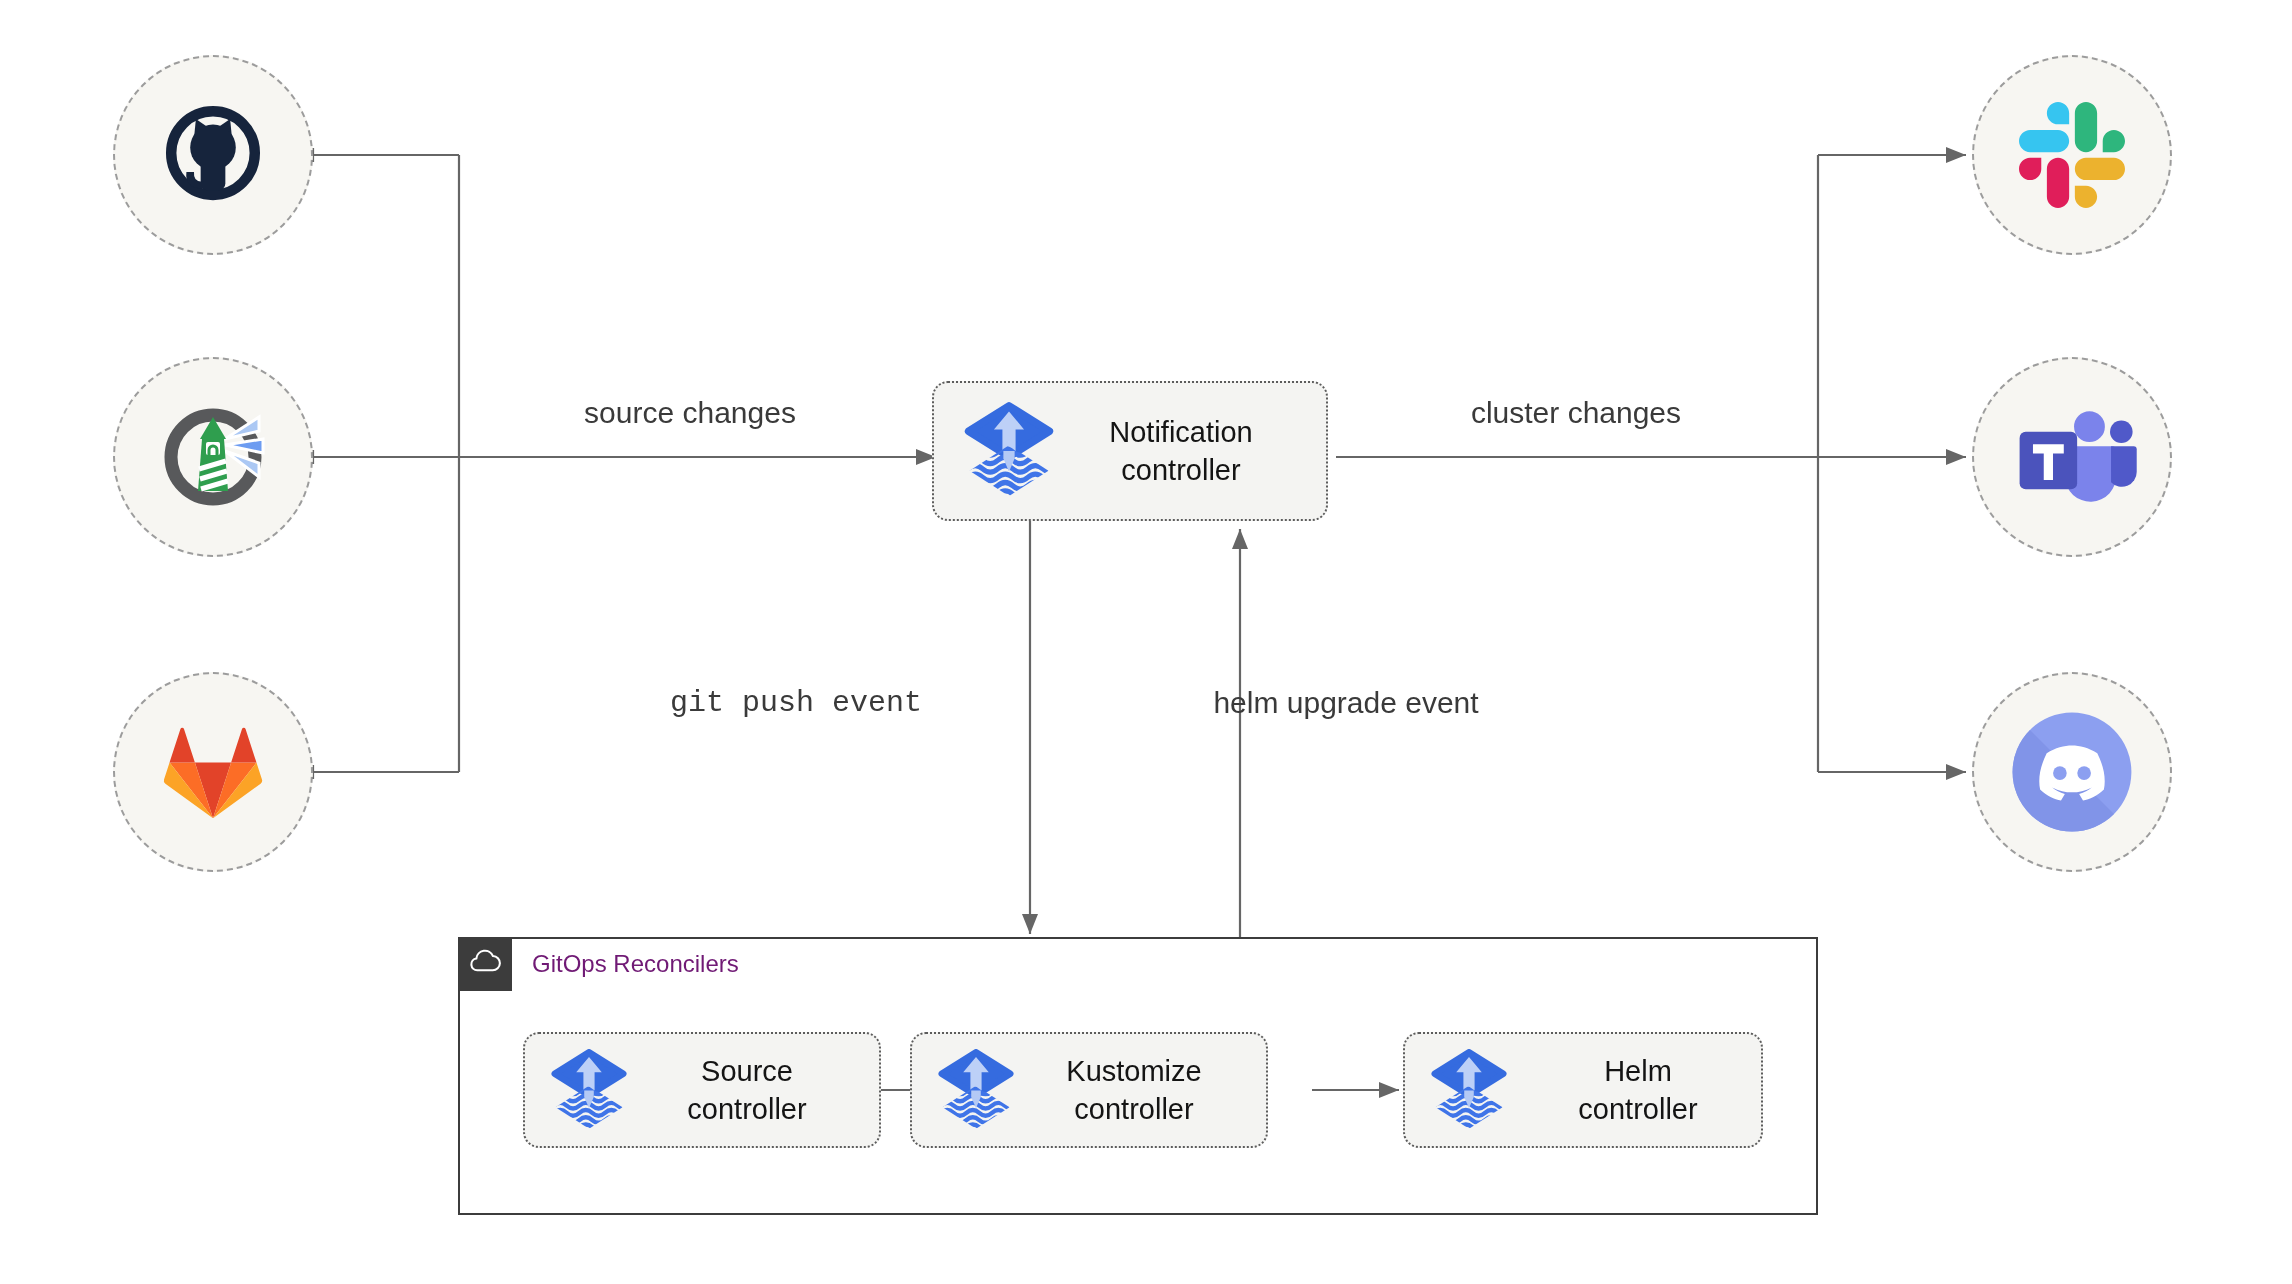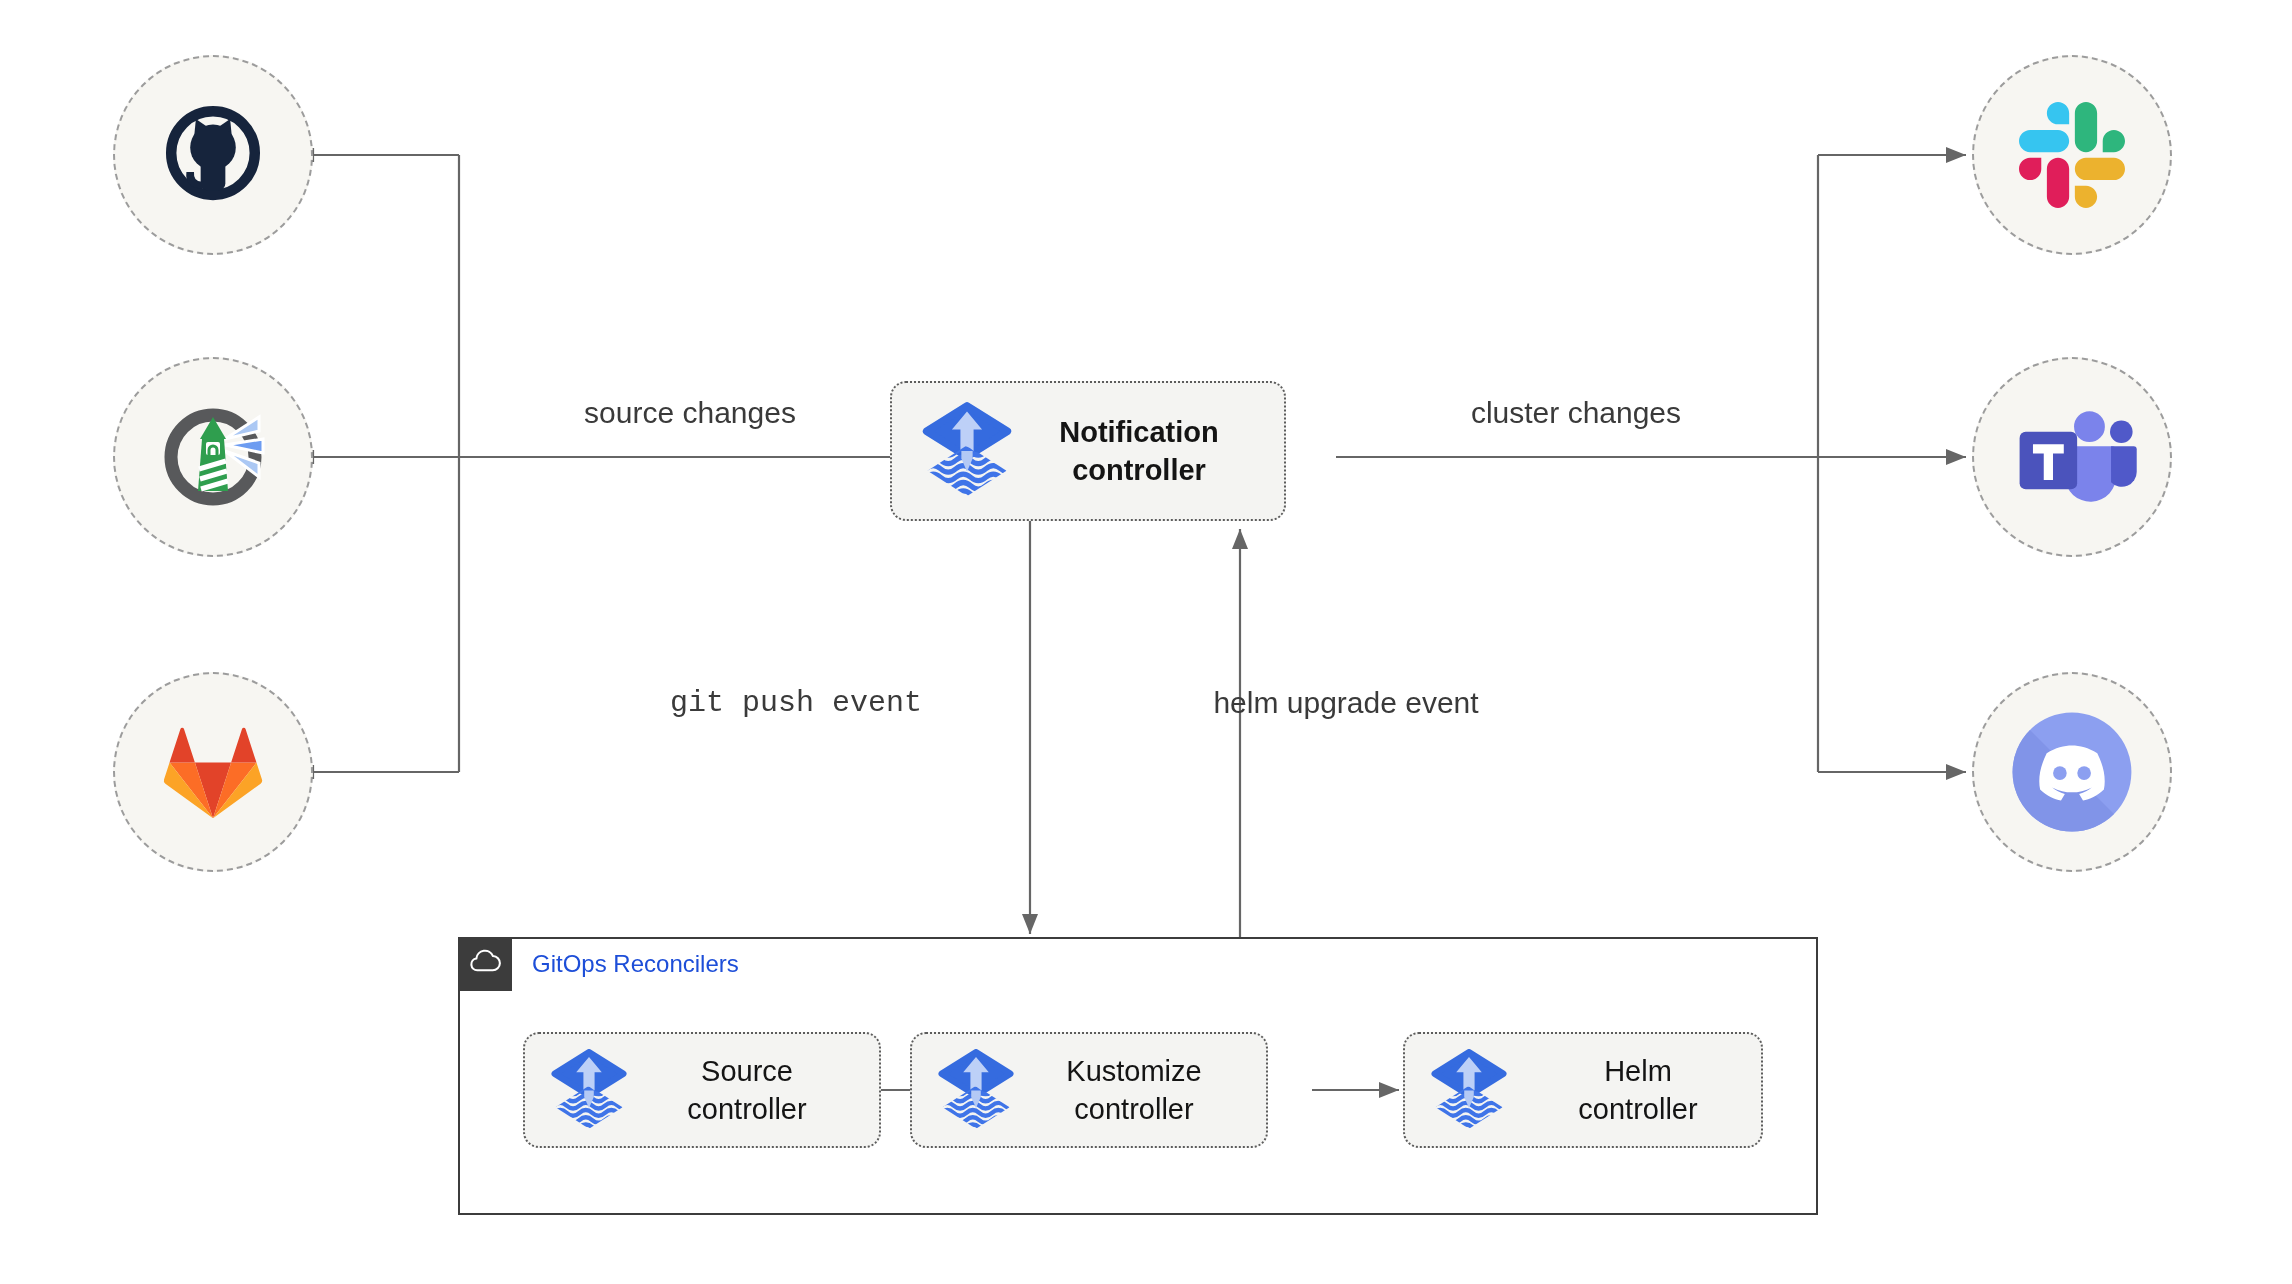--- a/index.html
+++ b/index.html
@@ -26,21 +26,21 @@
   .gitops{
     position:absolute;left:458px;top:937px;width:1360px;height:278px;
     border:2px solid #3c3c3c;box-sizing:border-box;background:transparent;z-index:1;
   }
   .gitops-header{
     position:absolute;left:-2px;top:-2px;width:54px;height:54px;background:#3c3c3c;
     display:flex;align-items:center;justify-content:center;
   }
   .gitops-title{
     position:absolute;left:72px;top:-2px;height:54px;display:flex;align-items:center;
-    font-size:24px;color:#1d4ed8;white-space:nowrap;
+    font-size:24px;color:#701a75;white-space:nowrap;
   }
   .icon{display:block;}
 </style>
 </head>
 <body>
 
 <div id="canvas">
 
   <svg id="wires" viewBox="0 0 2292 1284" xmlns="http://www.w3.org/2000/svg">
     <defs>
@@ -155,21 +155,21 @@
       <path d="M21.8 21.8 L98.2 98.2 A54 54 0 0 1 21.8 21.8 Z" fill="#8194e8"></path>
       <path d="M37 43 C45 38 53 36 60 36 C67 36 75 38 83 43 C89 55 91 66 89 76
                C83 82 76 85 70 86 L66.5 80 C71 78.5 75 76.5 78 74
                C66 80 54 80 42 74 C45 76.5 49 78.5 53.5 80 L50 86
                C44 85 37 82 31 76 C29 66 31 55 37 43 Z" fill="#ffffff"></path>
       <circle cx="49" cy="61" r="6.2" fill="#8c9ff0"></circle>
       <circle cx="71" cy="61" r="6.2" fill="#8c9ff0"></circle>
     </svg>
   </div>
 
-  <div class="ctrl" style="left:890px;top:381px;width:396px;height:140px;padding:0 20px 0 28px;font-weight:bold;">
+  <div class="ctrl" style="left:932px;top:381px;width:396px;height:140px;padding:0 20px 0 28px;">
     <svg class="icon" width="94" height="98" viewBox="0 0 100 104">
       <use href="#flux-sym"></use>
     </svg>
     <div class="txt">
       <span>Notification</span>
       <span>controller</span>
     </div>
   </div>
 
   <div class="edge-label" style="left:690px;top:396px;text-align:center;">source changes</div>

